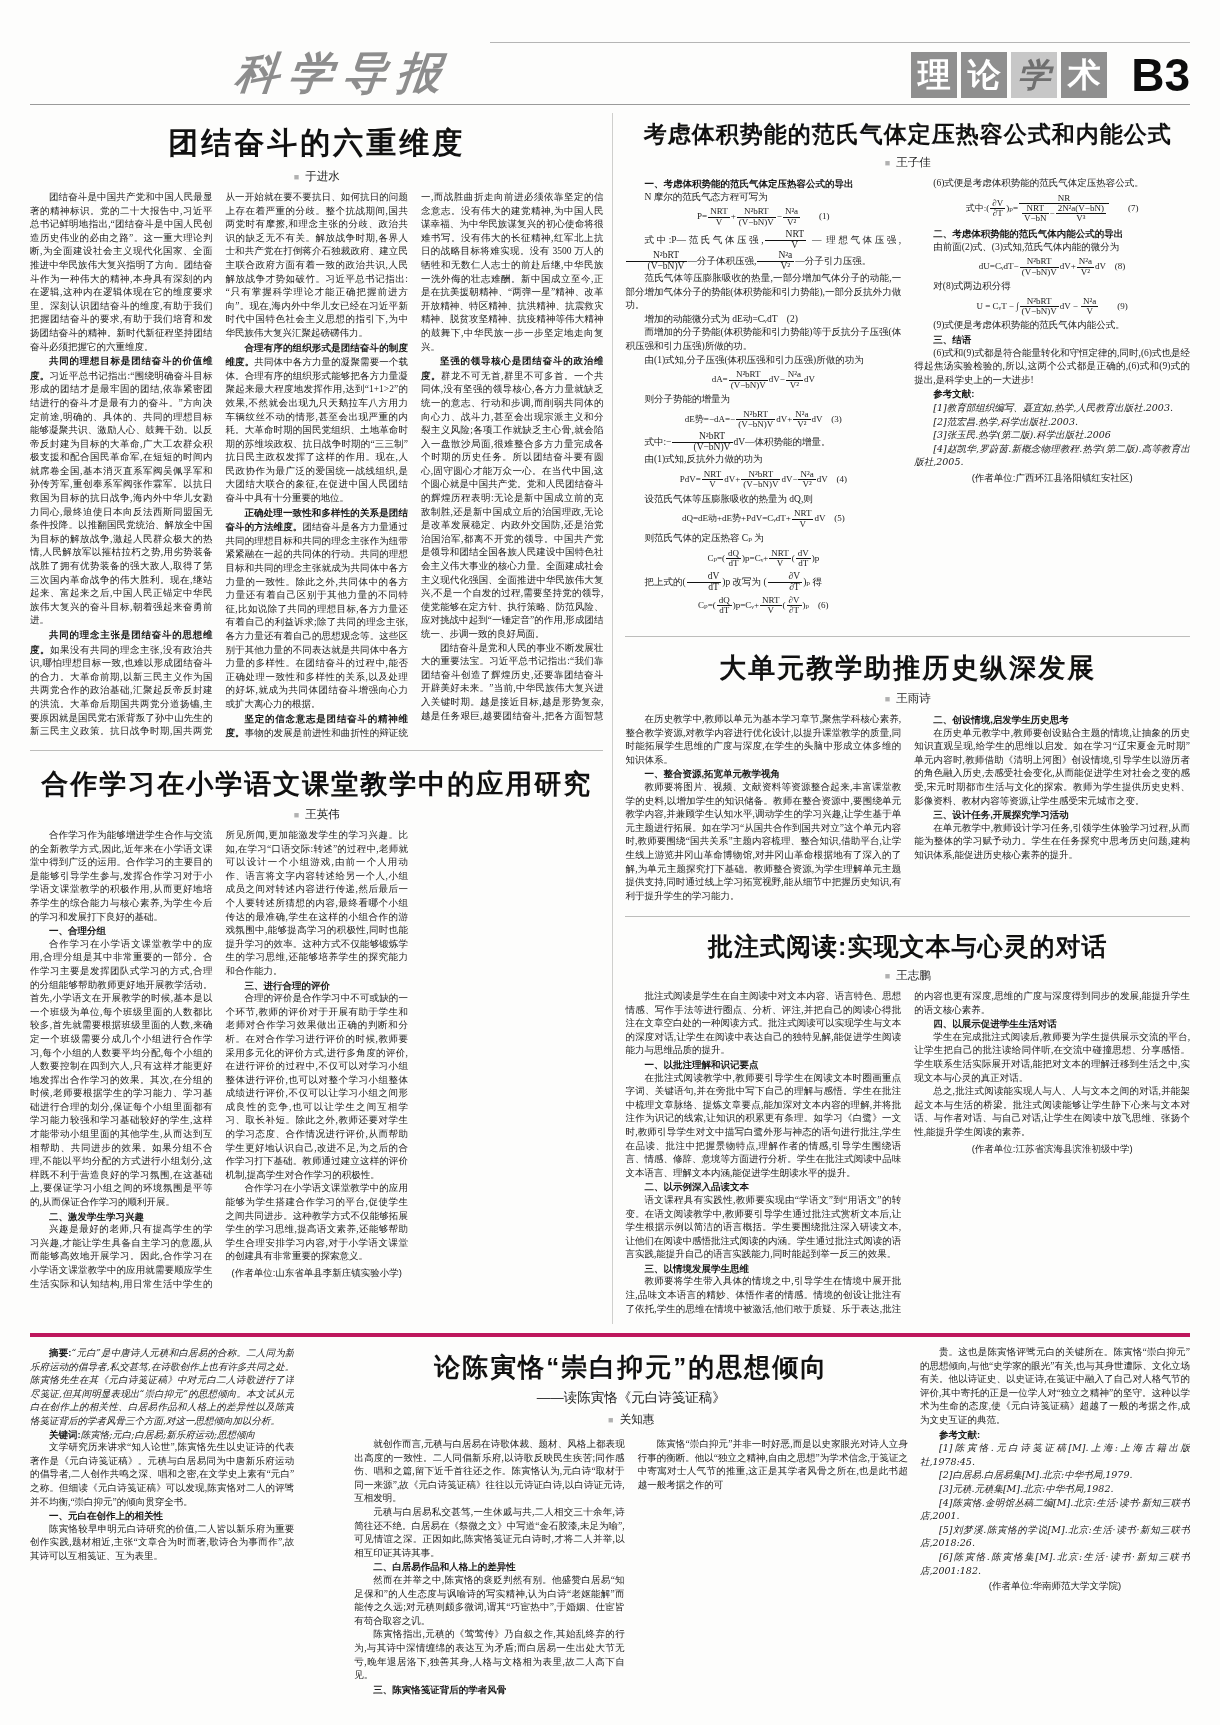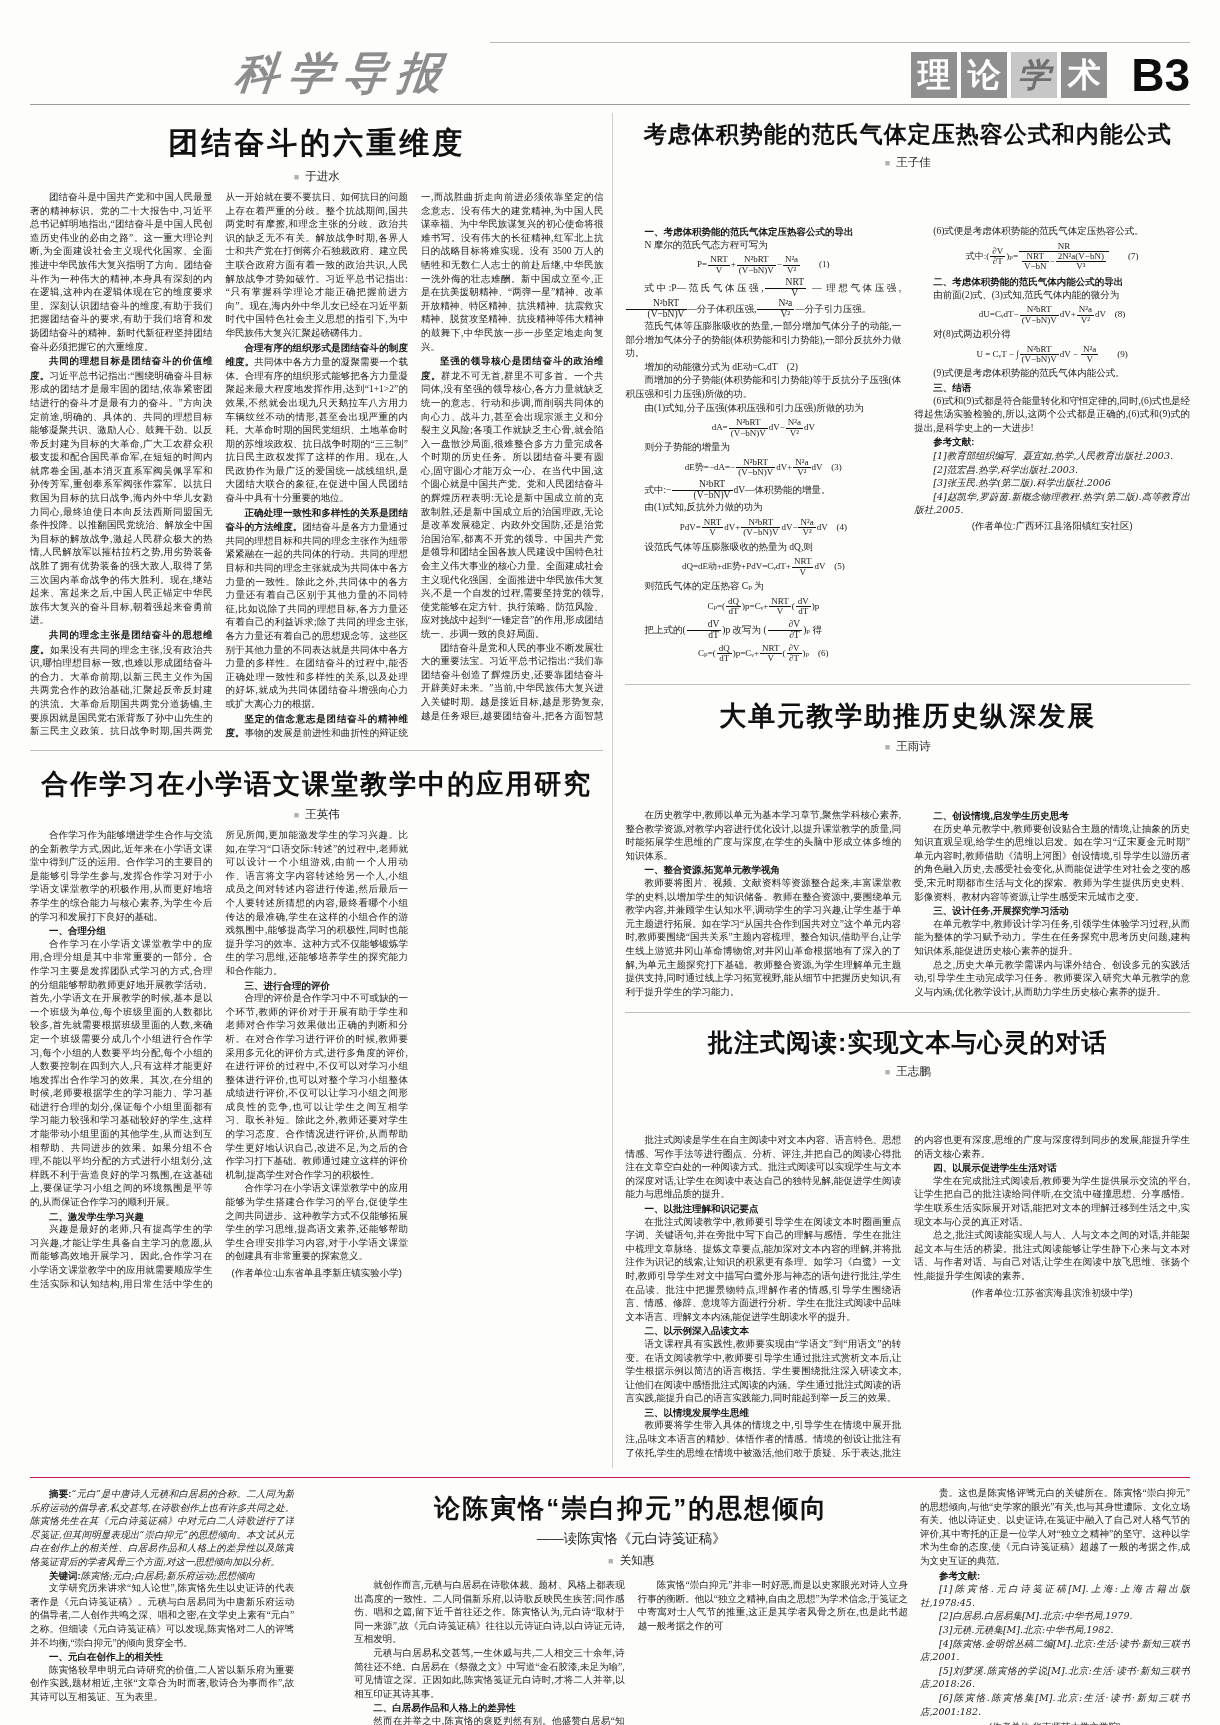--- a/index.html
+++ b/index.html
@@ -34,35 +34,35 @@
   .t-a1 { font-size:30px; letter-spacing:3px; padding:10px 0 2px 0; }
   .t-a2 { font-size:23px; letter-spacing:1px; padding:6px 0 2px 0; }
   .t-a3 { font-size:27px; letter-spacing:2px; padding:6px 0 2px 0; }
   .t-a4 { font-size:27px; letter-spacing:2px; padding:8px 0 2px 0; }
   .t-a5 { font-size:25px; letter-spacing:1px; padding:6px 0 2px 0; }
   .byline { text-align:center; font-size:11.5px; padding:3px 0 7px 0; font-family:"Liberation Sans",sans-serif; color:#222; }
 
   
   .flow { column-gap:13px; column-fill:auto; overflow:hidden; font-size:9.5px; line-height:13.6px; text-align:justify; }
   .c3 { column-count:3; }
-  .c2 { column-count:2;margin-top:48px; }
+  .c2 { column-count:2; }
   .blk { text-indent:2em; }
   .blk b { font-family:"Liberation Sans",sans-serif; }
   .blk.h { font-weight:bold; font-family:"Liberation Sans",sans-serif; }
   .blk.end { text-align:center; text-indent:0; font-weight:normal; font-family:"Liberation Sans",sans-serif; padding-top:2px; }
   .blk.ref { font-style:italic; font-family:"DejaVu Serif",serif; }
   .blk.klead { font-style:italic; font-family:"DejaVu Serif",serif; }
   .blk.klead b { font-style:normal; }
   .blk.f { text-indent:0; text-align:center; padding:3px 0; font-size:9px; }
   .frac { display:inline-block; vertical-align:middle; text-align:center; line-height:1.05; margin:0 1px; }
   .fnum { display:block; border-bottom:1px solid #111; padding:0 2px; }
   .fden { display:block; padding:0 2px; }
 
   
-  .bottom { border-top:1px solid #be185d; margin-top:9px; padding-top:9px; display:flex; gap:12px; }
+  .bottom { border-top:4px solid #be185d; margin-top:9px; padding-top:9px; display:flex; gap:12px; }
   .b-col1 { width:276px; }
   .b-mid  { width:578px;margin-left:48px; }
   .b-col4 { width:282px; }
   .t-a6 { font-size:26px; letter-spacing:2px; padding:4px 0 2px 0; }
   .sub-a6 { text-align:center; font-size:13.5px; font-family:"Liberation Sans",sans-serif; padding:2px 0; }
   .b-mid .flow { margin-top:4px; }
 </style>
 </head>
 <body>
 
@@ -163,21 +163,20 @@
         <div class="t1 t-a3">大单元教学助推历史纵深发展</div>
         <div class="byline"><span class="sq">■</span> <span>王雨诗</span></div>
         <div class="flow c2" style="height:196px;">
             <div class="blk p">在历史教学中,教师以单元为基本学习章节,聚焦学科核心素养,整合教学资源,对教学内容进行优化设计,以提升课堂教学的质量,同时能拓展学生思维的广度与深度,在学生的头脑中形成立体多维的知识体系。</div>
             <div class="blk h">一、整合资源,拓宽单元教学视角</div>
             <div class="blk p">教师要将图片、视频、文献资料等资源整合起来,丰富课堂教学的史料,以增加学生的知识储备。教师在整合资源中,要围绕单元教学内容,并兼顾学生认知水平,调动学生的学习兴趣,让学生基于单元主题进行拓展。如在学习“从国共合作到国共对立”这个单元内容时,教师要围绕“国共关系”主题内容梳理、整合知识,借助平台,让学生线上游览井冈山革命博物馆,对井冈山革命根据地有了深入的了解,为单元主题探究打下基础。教师整合资源,为学生理解单元主题提供支持,同时通过线上学习拓宽视野,能从细节中把握历史知识,有利于提升学生的学习能力。</div>
             <div class="blk h">二、创设情境,启发学生历史思考</div>
             <div class="blk p">在历史单元教学中,教师要创设贴合主题的情境,让抽象的历史知识直观呈现,给学生的思维以启发。如在学习“辽宋夏金元时期”单元内容时,教师借助《清明上河图》创设情境,引导学生以游历者的角色融入历史,去感受社会变化,从而能促进学生对社会之变的感受,宋元时期都市生活与文化的探索。教师为学生提供历史史料、影像资料、教材内容等资源,让学生感受宋元城市之变。</div>
             <div class="blk h">三、设计任务,开展探究学习活动</div>
             <div class="blk p">在单元教学中,教师设计学习任务,引领学生体验学习过程,从而能为整体的学习赋予动力。学生在任务探究中思考历史问题,建构知识体系,能促进历史核心素养的提升。</div>
-            <div class="blk p">总之,历史大单元教学需课内与课外结合、创设多元的实践活动,引导学生主动完成学习任务。教师要深入研究大单元教学的意义与内涵,优化教学设计,从而助力学生历史核心素养的提升。</div>
           </div>
       </div>
       <div class="hrule"></div>
       <div class="art">
         <div class="t1 t-a5">批注式阅读:实现文本与心灵的对话</div>
         <div class="byline"><span class="sq">■</span> <span>王志鹏</span></div>
         <div class="flow c2" style="height:334px;">
             <div class="blk p">批注式阅读是学生在自主阅读中对文本内容、语言特色、思想情感、写作手法等进行圈点、分析、评注,并把自己的阅读心得批注在文章空白处的一种阅读方式。批注式阅读可以实现学生与文本的深度对话,让学生在阅读中表达自己的独特见解,能促进学生阅读能力与思维品质的提升。</div>
             <div class="blk h">一、以批注理解和识记要点</div>
             <div class="blk p">在批注式阅读教学中,教师要引导学生在阅读文本时圈画重点字词、关键语句,并在旁批中写下自己的理解与感悟。学生在批注中梳理文章脉络、提炼文章要点,能加深对文本内容的理解,并将批注作为识记的线索,让知识的积累更有条理。如学习《白鹭》一文时,教师引导学生对文中描写白鹭外形与神态的语句进行批注,学生在品读、批注中把握景物特点,理解作者的情感,引导学生围绕语言、情感、修辞、意境等方面进行分析。学生在批注式阅读中品味文本语言、理解文本内涵,能促进学生朗读水平的提升。</div>

